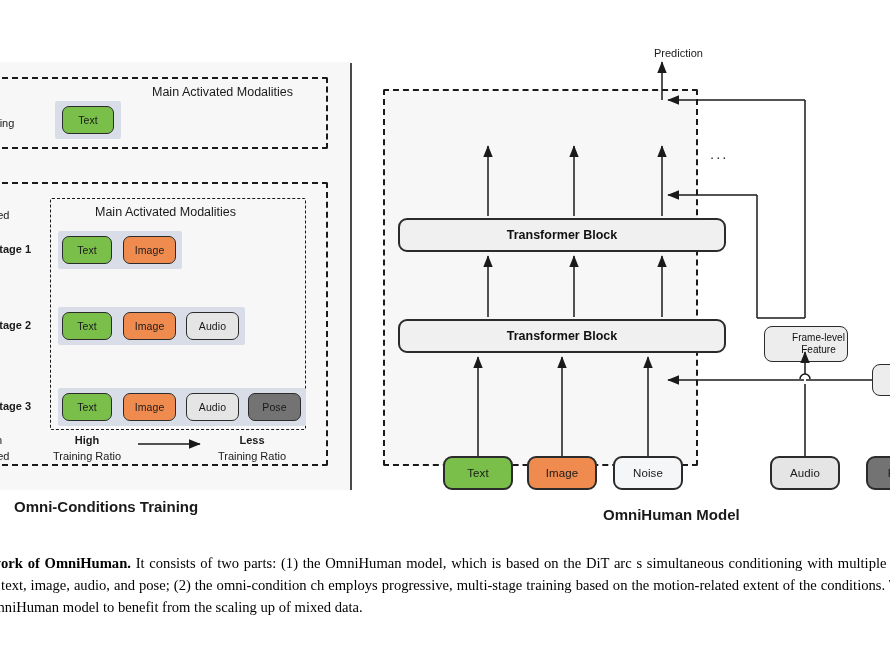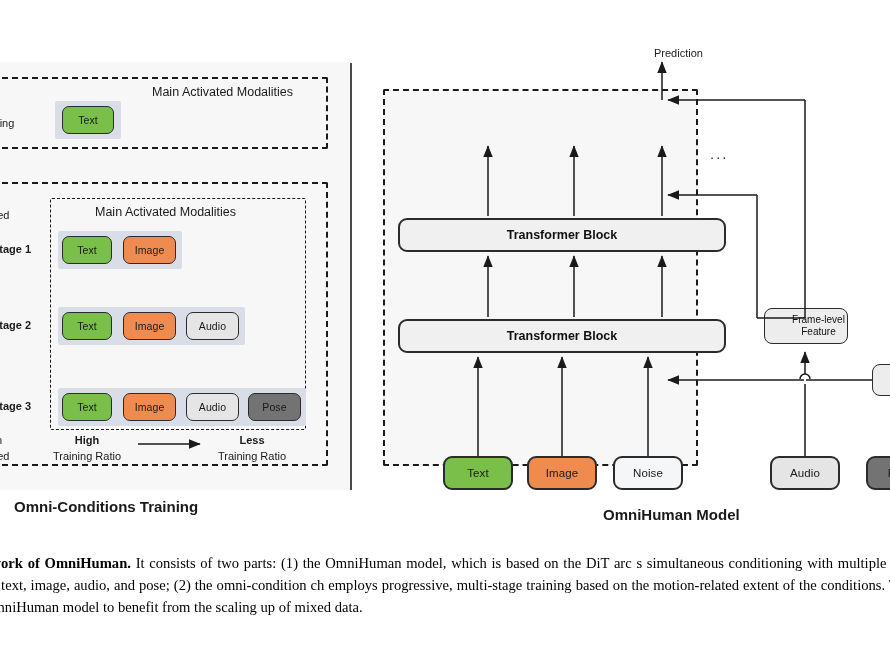--- a/index.html
+++ b/index.html
@@ -203,21 +203,21 @@
 
   <div class="lbl" style="left:654px; top:47px;">Prediction</div>
 
 
   <div class="lbl dots" style="left:710px; top:147px;">...</div>
 
   <div class="mblock" style="left:398px; top:218px; width:328px; height:34px;">Transformer Block</div>
 
   <div class="mblock" style="left:398px; top:319px; width:328px; height:34px;">Transformer Block</div>
 
-  <div class="fblock" style="left:764px; top:308px; width:84px; height:36px;padding-left:25px;">
+  <div class="fblock" style="left:764px; top:326px; width:84px; height:36px;padding-left:25px;">
     <div>
       <span>Frame-level</span><br>
       <span>Feature</span>
     </div>
   </div>
 
   <div class="fblock" style="left:872px; top:364px; width:40px; height:32px;"></div>
 
   <div class="chip text" style="left:443px; top:456px; width:70px; height:34px; border-width:2px; border-radius:9px; font-size:11.5px;">Text</div>
   <div class="chip image" style="left:527px; top:456px; width:70px; height:34px; border-width:2px; border-radius:9px; font-size:11.5px;">Image</div>

